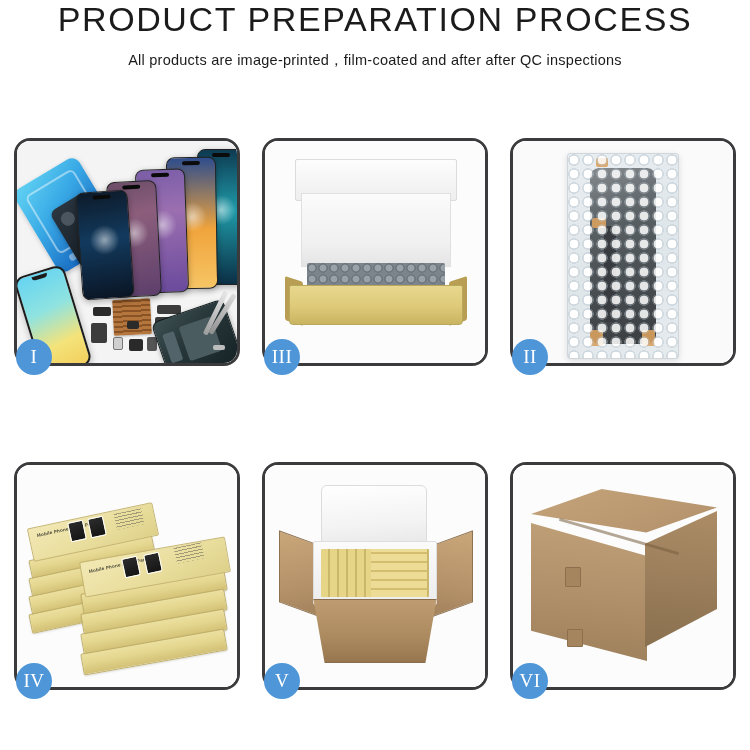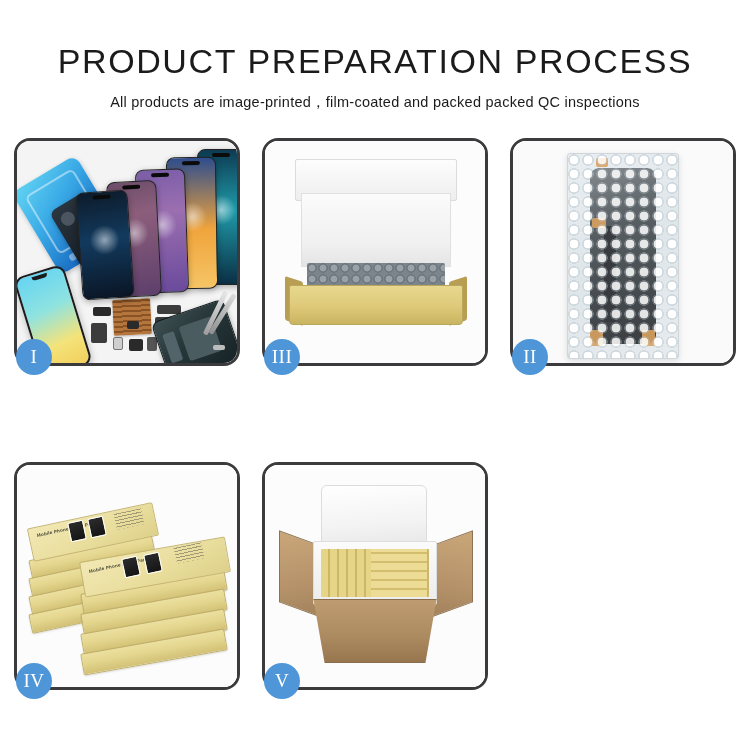--- a/index.html
+++ b/index.html
@@ -8,21 +8,20 @@
     width: 750px; height: 750px;
     background: #ffffff;
     font-family: "Liberation Sans", sans-serif;
     overflow: hidden;
   }
   .page { position: relative; width: 750px; height: 750px; background:#fff; }
 
   
   .header { position:absolute; top:0; left:0; width:750px; text-align:center; }
   .title {
-    margin-top: 42px;
     font-size: 34px;
     font-weight: 500;
     letter-spacing: 1.6px;
     color: #1b1b1b;
     font-family: "Liberation Sans", sans-serif;
     white-space: nowrap;
   }
   .subtitle {
     margin-top: 12px;
     font-size: 14.5px;
@@ -356,21 +355,21 @@
     position:absolute; background:#a5855e; border:1px solid #8d6f4d; border-radius:1px;
   }
 </style>
 </head>
 <body>
 
 <div class="page">
 
   <div class="header">
     <div class="title">PRODUCT PREPARATION PROCESS</div>
-    <div class="subtitle">All products are image-printed，film-coated and packed packed QC inspections</div>
+    <div class="subtitle">All products are image-printed，film-coated and after after QC inspections</div>
   </div>
 
   <div class="grid">
 
     <div class="panel p1">
       <div class="inner">
         <div class="bg"></div>
         <div class="stage">
           <div class="film"></div>
           <div class="filmphone"></div>
@@ -500,15 +499,31 @@
             <div class="foamtray"></div>
             <div class="ybars"></div>
             <div class="ybars2"></div>
             <div class="cartonfront"></div>
           </div>
         </div>
       </div>
       <div class="badge">V</div>
     </div>
 
+    <div class="panel p6">
+      <div class="inner">
+        <div class="bg"></div>
+        <div class="stage">
+          <div class="sealed">
+            <div class="top"></div>
+            <div class="left"></div>
+            <div class="right"></div>
+            <div class="seam" style="left:26px; top:46px; width:124px; height:3px; transform:rotate(16deg);"></div>
+            <div class="tapetab" style="left:34px; top:78px; width:16px; height:20px;"></div>
+            <div class="tapetab" style="left:36px; top:140px; width:16px; height:18px;"></div>
+          </div>
+        </div>
+      </div>
+      <div class="badge">VI</div>
+    </div>
 
   </div>
 </div>
 
 </body></html>

